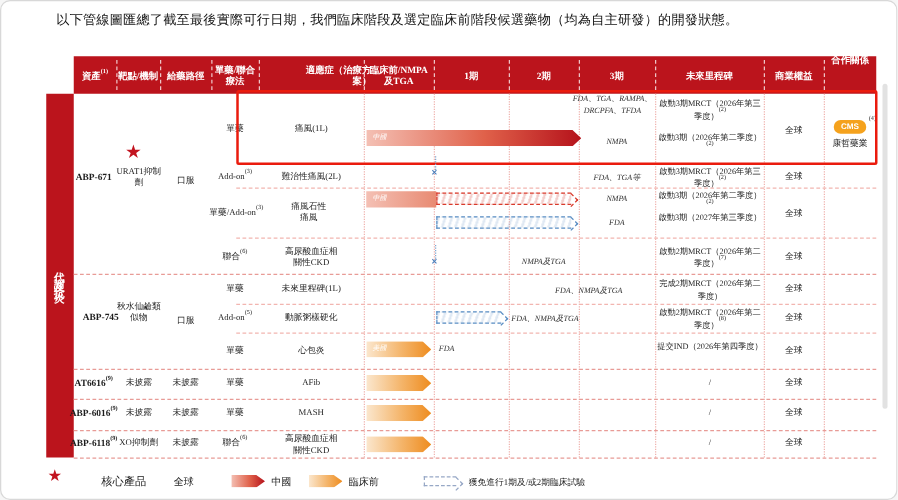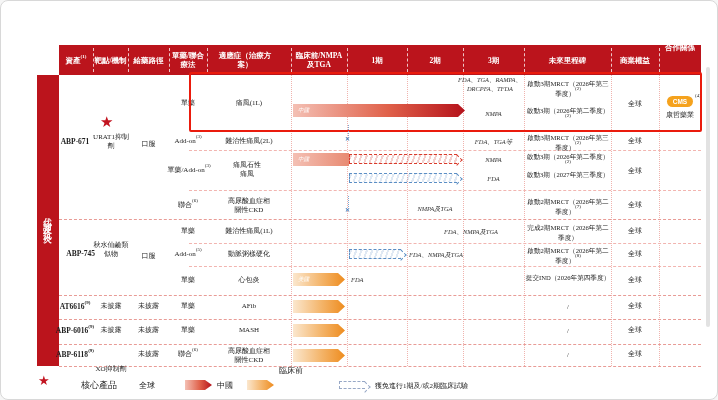--- a/index.html
+++ b/index.html
@@ -39,29 +39,30 @@
          font-family:"Liberation Sans","DejaVu Sans",sans-serif;text-align:center;line-height:11px;}
   sup{font-size:5px;position:relative;top:-2px;line-height:0;}
   .leg{font-size:8px;color:#222;}
   .scroll{background:#e2e2e2;border-radius:2px;}
 </style>
 </head>
 <body>
 
 <div class="canvas">
 
+  <div class="abs title" style="left:44px;top:8px;width:660px;">以下管線圖匯總了截至最後實際可行日期，我們臨床階段及選定臨床前階段候選藥物（均為自主研發）的開發狀態。</div>
 
   <div>
 
     <div class="abs hstrip" style="left:58px;top:44px;width:642px;height:30px;"></div>
     <div class="abs hcell" style="left:58px;top:55px;width:34px;"><span>資產</span><sup>(1)</sup></div>
     <div class="abs hcell" style="left:92px;top:55px;width:35px;">靶點/機制</div>
     <div class="abs hcell" style="left:127px;top:55px;width:41px;">給藥路徑</div>
     <div class="abs hcell" style="left:170px;top:50px;width:34px;">單藥/聯合療法</div>
-    <div class="abs hcell" style="left:212px;top:50px;width:64px;">適應症（治療方案）</div>
+    <div class="abs hcell" style="left:232px;top:50px;width:64px;text-align:right;">適應症（治療方案）</div>
     <div class="abs hcell" style="left:292px;top:50px;width:52px;">臨床前/NMPA及TGA</div>
     <div class="abs hcell" style="left:346px;top:55px;width:60px;">1期</div>
     <div class="abs hcell" style="left:406px;top:55px;width:56px;">2期</div>
     <div class="abs hcell" style="left:462px;top:55px;width:61px;">3期</div>
     <div class="abs hcell" style="left:523px;top:55px;width:87px;">未來里程碑</div>
     <div class="abs hcell" style="left:610px;top:55px;width:48px;">商業權益</div>
     <div class="abs hcell" style="left:658px;top:42px;width:42px;">合作關係</div>
     <div class="abs hsep" style="left:92px;top:47px;height:24px;"></div>
     <div class="abs hsep" style="left:127px;top:47px;height:24px;"></div>
     <div class="abs hsep" style="left:168px;top:47px;height:24px;"></div>
@@ -144,21 +145,21 @@
     <div class="abs xmark" style="left:344px;top:206px;">✕</div>
     <div class="abs ital ctr" style="left:406px;top:204px;width:56px;">NMPA及TGA</div>
     <div class="abs mile ctr" style="left:524px;top:196px;width:86px;"><span>啟動2期MRCT（2026年第二季度）</span><sup>(7)</sup></div>
     <div class="abs cell ctr" style="left:610px;top:200px;width:48px;">全球</div>
 
     <div class="abs cell bold ctr" style="left:54px;top:248px;width:40px;font-size:7.5px;text-align:right;">ABP-745</div>
     <div class="abs cell ctr" style="left:92px;top:240px;width:36px;">秋水仙鹼類似物</div>
     <div class="abs cell ctr" style="left:127px;top:251px;width:41px;">口服</div>
 
     <div class="abs cell ctr" style="left:168px;top:226px;width:38px;">單藥</div>
-    <div class="abs cell ctr" style="left:206px;top:226px;width:84px;">難治性痛風(1L)</div>
+    <div class="abs cell ctr" style="left:206px;top:226px;width:84px;">未來里程碑(1L)</div>
     <div class="abs ital ctr" style="left:430px;top:227px;width:80px;">FDA、NMPA及TGA</div>
     <div class="abs mile ctr" style="left:524px;top:222px;width:86px;"><span>完成2期MRCT（2026年第二季度）</span></div>
     <div class="abs cell ctr" style="left:610px;top:226px;width:48px;">全球</div>
 
     <div class="abs cell ctr" style="left:164px;top:249px;width:46px;"><span>Add-on</span><sup>(5)</sup></div>
     <div class="abs cell ctr" style="left:206px;top:249px;width:84px;">動脈粥樣硬化</div>
     <div class="abs dashed-arrow hatch-blue" style="--c:#5b8ec4;left:348px;top:248px;width:52px;height:10px;"></div>
     <div class="abs ital ctr" style="left:402px;top:250px;width:66px;">FDA、NMPA及TGA</div>
     <div class="abs mile ctr" style="left:524px;top:245px;width:86px;"><span>啟動2期MRCT（2026年第二季度）</span><sup>(8)</sup></div>
     <div class="abs cell ctr" style="left:610px;top:249px;width:48px;">全球</div>
@@ -184,36 +185,36 @@
     <div class="abs cell bold ctr" style="left:54px;top:325px;width:40px;font-size:7.5px;"><span>ABP-6016</span><sup>(9)</sup></div>
     <div class="abs cell ctr" style="left:92px;top:325px;width:36px;">未披露</div>
     <div class="abs cell ctr" style="left:127px;top:325px;width:41px;">未披露</div>
     <div class="abs cell ctr" style="left:168px;top:325px;width:38px;">單藥</div>
     <div class="abs cell ctr" style="left:206px;top:325px;width:84px;">MASH</div>
     <div class="abs arrow a-orange" style="left:292px;top:323px;width:52px;height:13px;"></div>
     <div class="abs mile ctr" style="left:524px;top:325px;width:86px;"><span>/</span></div>
     <div class="abs cell ctr" style="left:610px;top:325px;width:48px;">全球</div>
 
     <div class="abs cell bold ctr" style="left:54px;top:349px;width:40px;font-size:7.5px;"><span>ABP-6118</span><sup>(9)</sup></div>
-    <div class="abs cell ctr" style="left:92px;top:364px;width:36px;">XO抑制劑</div>
+    <div class="abs cell ctr" style="left:92px;top:349px;width:36px;">XO抑制劑</div>
     <div class="abs cell ctr" style="left:127px;top:349px;width:41px;">未披露</div>
     <div class="abs cell ctr" style="left:164px;top:349px;width:46px;"><span>聯合</span><sup>(6)</sup></div>
     <div class="abs cell ctr" style="left:227px;top:346px;width:42px;">高尿酸血症相關性CKD</div>
     <div class="abs arrow a-orange" style="left:292px;top:348px;width:52px;height:13px;"></div>
     <div class="abs mile ctr" style="left:524px;top:349px;width:86px;"><span>/</span></div>
     <div class="abs cell ctr" style="left:610px;top:349px;width:48px;">全球</div>
   </div>
 
   <div class="abs scroll" style="left:705px;top:66px;width:4px;height:260px;"></div>
 
   <div>
     <div class="abs star" style="left:37px;top:373px;font-size:13px;">★</div>
     <div class="abs leg" style="left:56px;top:378px;font-size:9px;margin-left:24px;">核心產品</div>
     <div class="abs leg" style="left:138px;top:379px;">全球</div>
     <div class="abs arrow a-red" style="left:184px;top:379px;width:27px;height:10px;"></div>
     <div class="abs leg" style="left:216px;top:379px;">中國</div>
     <div class="abs arrow a-orange" style="left:246px;top:379px;width:27px;height:10px;"></div>
-    <div class="abs leg" style="left:278px;top:364px;">臨床前</div>
+    <div class="abs leg" style="left:278px;top:379px;">臨床前</div>
     <div class="abs dashed-arrow" style="--c:#97a8c6;left:338px;top:380px;width:26px;height:8px;"></div>
     <div class="abs leg" style="left:374px;top:380px;font-size:7px;">獲免進行1期及/或2期臨床試驗</div>
   </div>
 
 </div>
 
 </body></html>

